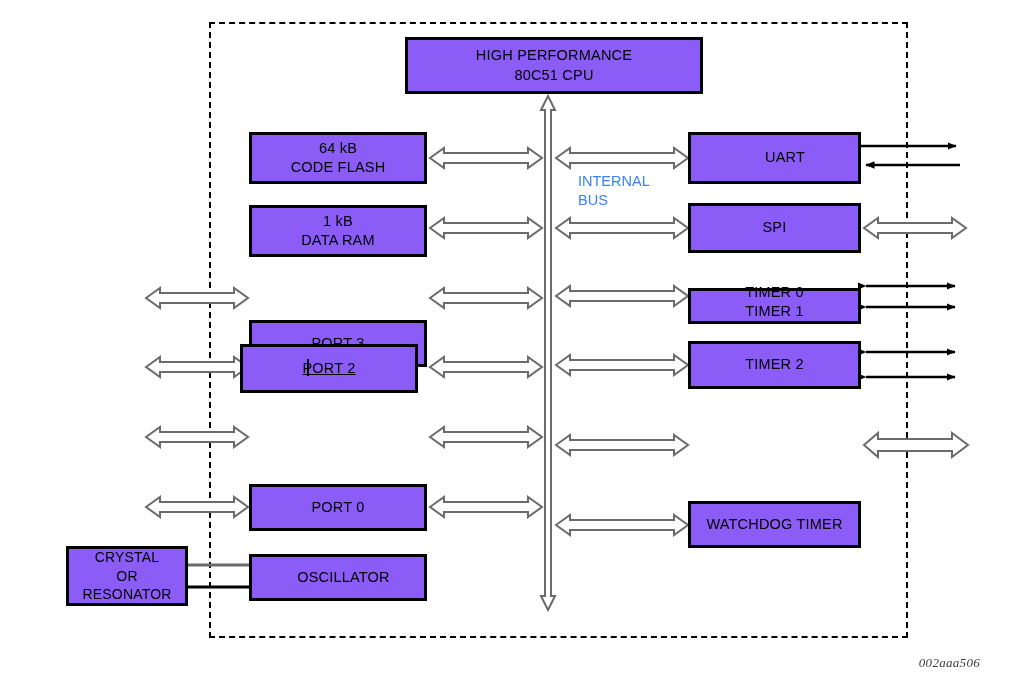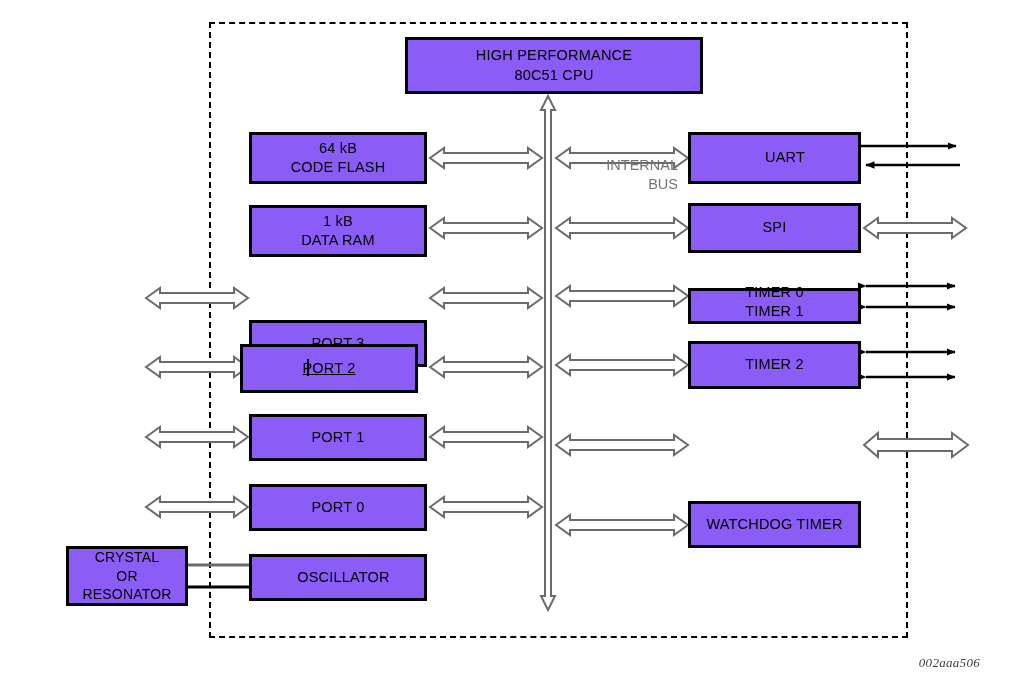--- a/index.html
+++ b/index.html
@@ -61,26 +61,26 @@
     font-family: "Liberation Serif", serif;
     font-style: italic;
     font-size: 13px;
     color: #3a3a3a;
     letter-spacing: 0.3px;
   }
   
   #bus-label {
     position: absolute;
     left: 578px;
-    top: 156px;
+    top: 172px;
     width: 100px;
-    text-align: right;
+    text-align: left;
     font-size: 14.5px;
     line-height: 1.3;
-    color: #737373;
+    color: #3b82f6;
     z-index: 7;
   }
   #bus-label .line { display: block; }
   
   .caret {
     position: absolute;
     width: 2px;
     height: 17px;
     background: #000000;
     z-index: 8;
@@ -215,23 +215,20 @@
 
   <div class="block" style="left:249px; top:275px; width:178px; height:47px;margin-top:45px;">
     <span class="line">PORT 3</span>
   </div>
 
   <div class="block" style="left:240px; top:344px; width:178px; height:49px;text-decoration:underline;">
     <span class="line">PORT 2</span>
   </div>
   <div class="caret" style="left:307px; top:359px;"></div>
 
-  <div class="block" style="left:249px; top:414px; width:178px; height:47px;">
-    <span class="line">PORT 1</span>
-  </div>
 
   <div class="block" style="left:249px; top:484px; width:178px; height:47px;">
     <span class="line">PORT 0</span>
   </div>
 
   <div class="block" style="left:66px; top:546px; width:122px; height:60px; font-size:14px;">
     <span class="line">CRYSTAL</span>
     <span class="line">OR</span>
     <span class="line">RESONATOR</span>
   </div>

